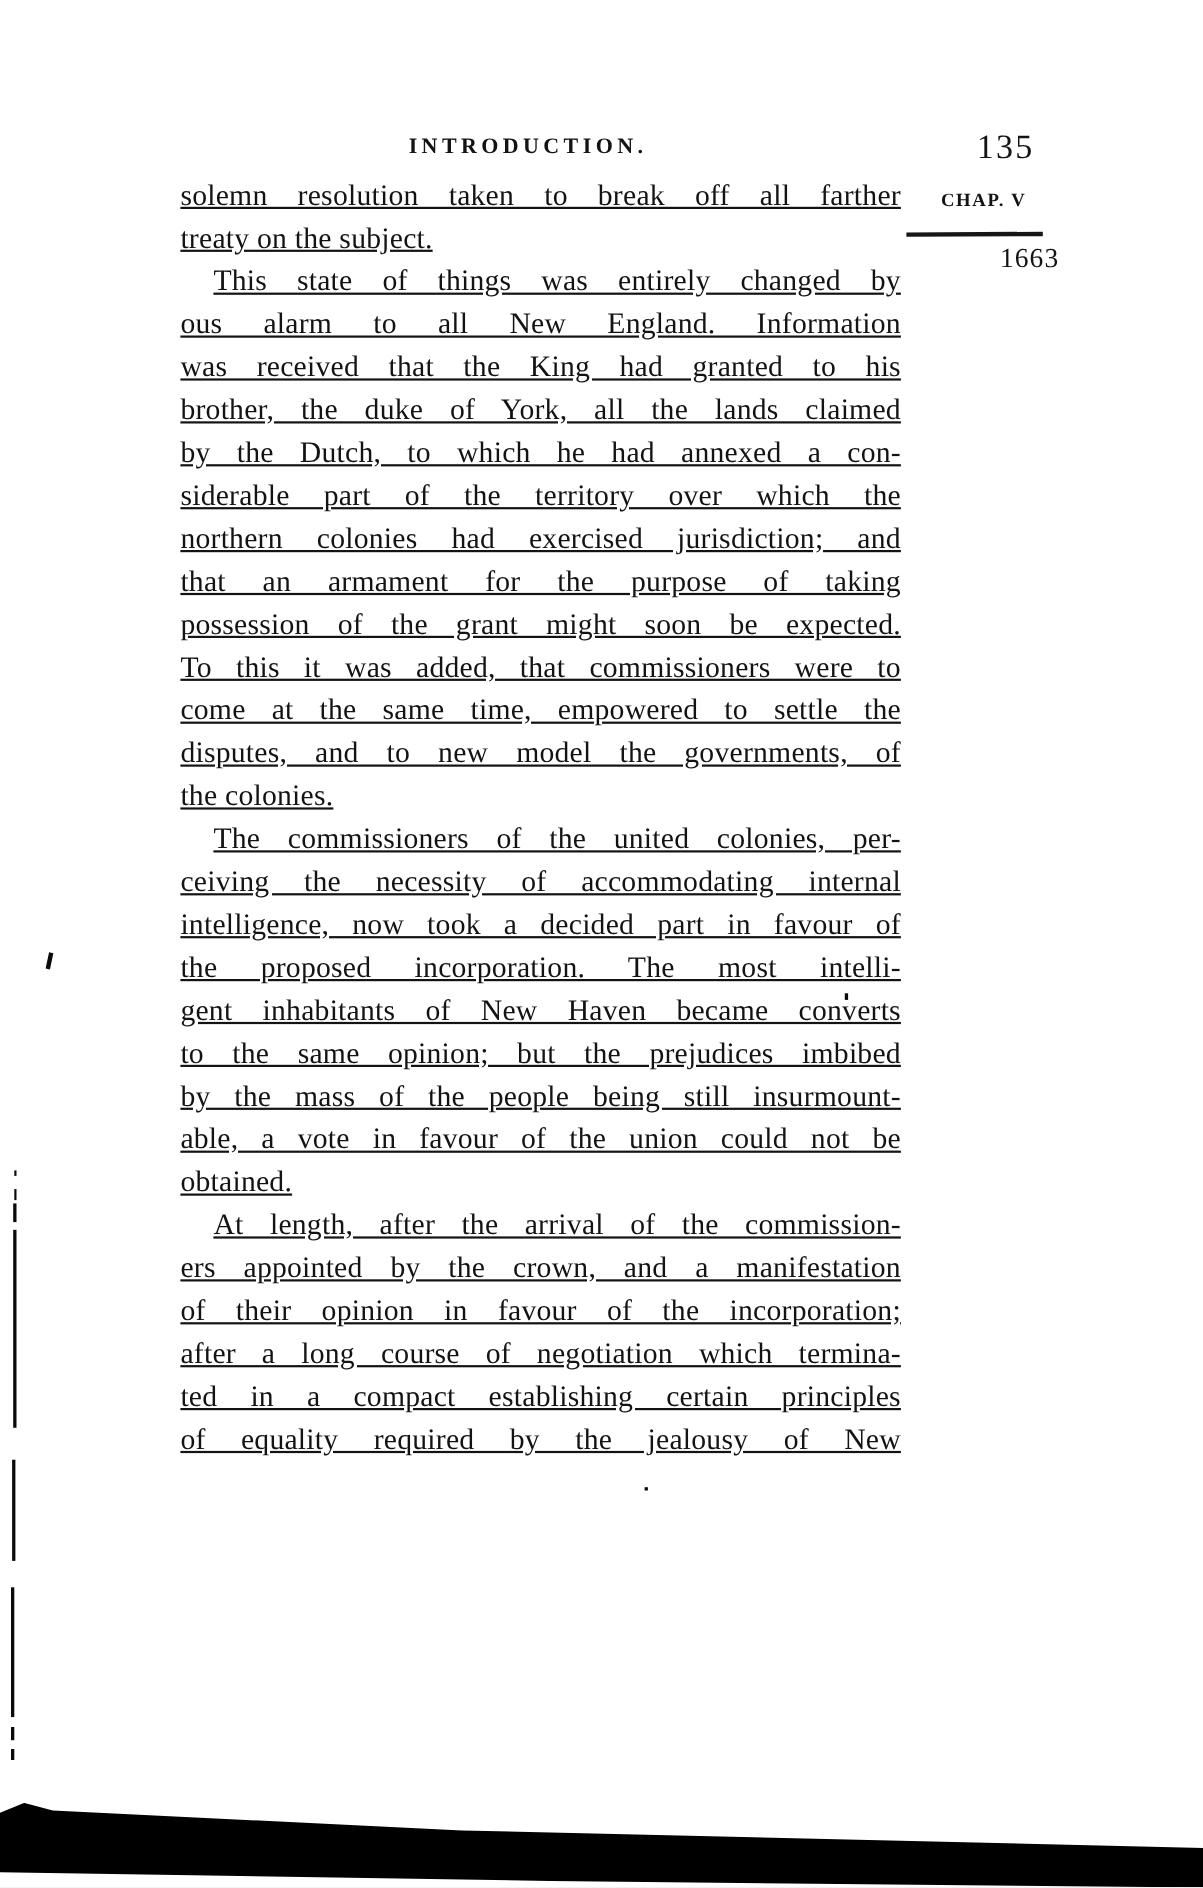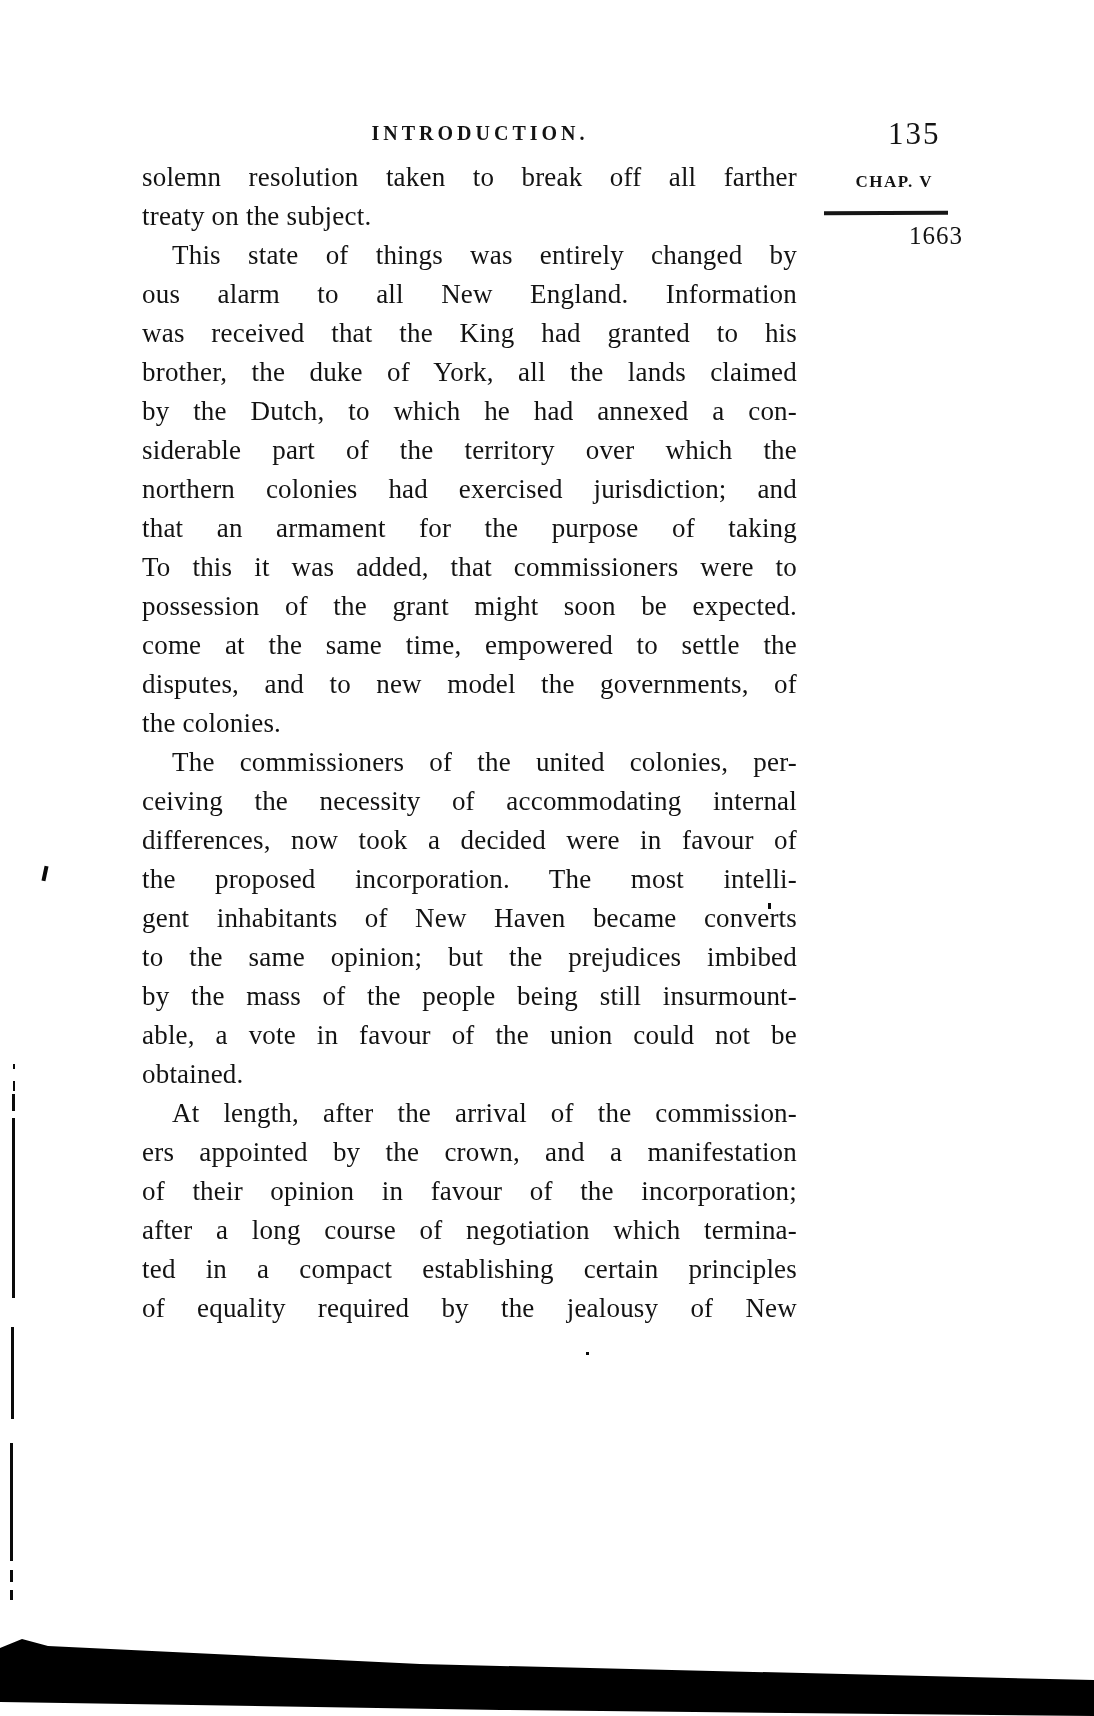--- a/index.html
+++ b/index.html
@@ -65,23 +65,24 @@
     top: 222px;
     width: 120px;
     font-size: 25px;
     letter-spacing: 1px;
     text-align: center;
   }
 
   
   .body-text {
     position: absolute;
-    left: 142px;
+    left: 164px;
     top: 158px;
     width: 655px;
+    text-decoration: underline;
   }
   .line {
     font-size: 27px;
     line-height: 39px;
     height: 39px;
     white-space: nowrap;
     text-align: justify;
     text-align-last: justify;
     letter-spacing: 0.2px;
   }
@@ -138,28 +139,28 @@
       <div class="line">solemn resolution taken to break off all farther</div>
       <div class="line last">treaty on the subject.</div>
       <div class="line indent">This state of things was entirely changed by</div>
       <div class="line">ous alarm to all New England. Information</div>
       <div class="line">was received that the King had granted to his</div>
       <div class="line">brother, the duke of York, all the lands claimed</div>
       <div class="line">by the Dutch, to which he had annexed a con-</div>
       <div class="line">siderable part of the territory over which the</div>
       <div class="line">northern colonies had exercised jurisdiction; and</div>
       <div class="line">that an armament for the purpose of taking</div>
+      <div class="line">possession of the grant might soon be expected.</div>
       <div class="line">To this it was added, that commissioners were to</div>
-      <div class="line">possession of the grant might soon be expected.</div>
       <div class="line">come at the same time, empowered to settle the</div>
       <div class="line">disputes, and to new model the governments, of</div>
       <div class="line last">the colonies.</div>
       <div class="line indent">The commissioners of the united colonies, per-</div>
       <div class="line">ceiving the necessity of accommodating internal</div>
-      <div class="line">differences, now took a decided were in favour of</div>
+      <div class="line">intelligence, now took a decided part in favour of</div>
       <div class="line">the proposed incorporation. The most intelli-</div>
       <div class="line">gent inhabitants of New Haven became converts</div>
       <div class="line">to the same opinion; but the prejudices imbibed</div>
       <div class="line">by the mass of the people being still insurmount-</div>
       <div class="line">able, a vote in favour of the union could not be</div>
       <div class="line last">obtained.</div>
       <div class="line indent">At length, after the arrival of the commission-</div>
       <div class="line">ers appointed by the crown, and a manifestation</div>
       <div class="line">of their opinion in favour of the incorporation;</div>
       <div class="line">after a long course of negotiation which termina-</div>

